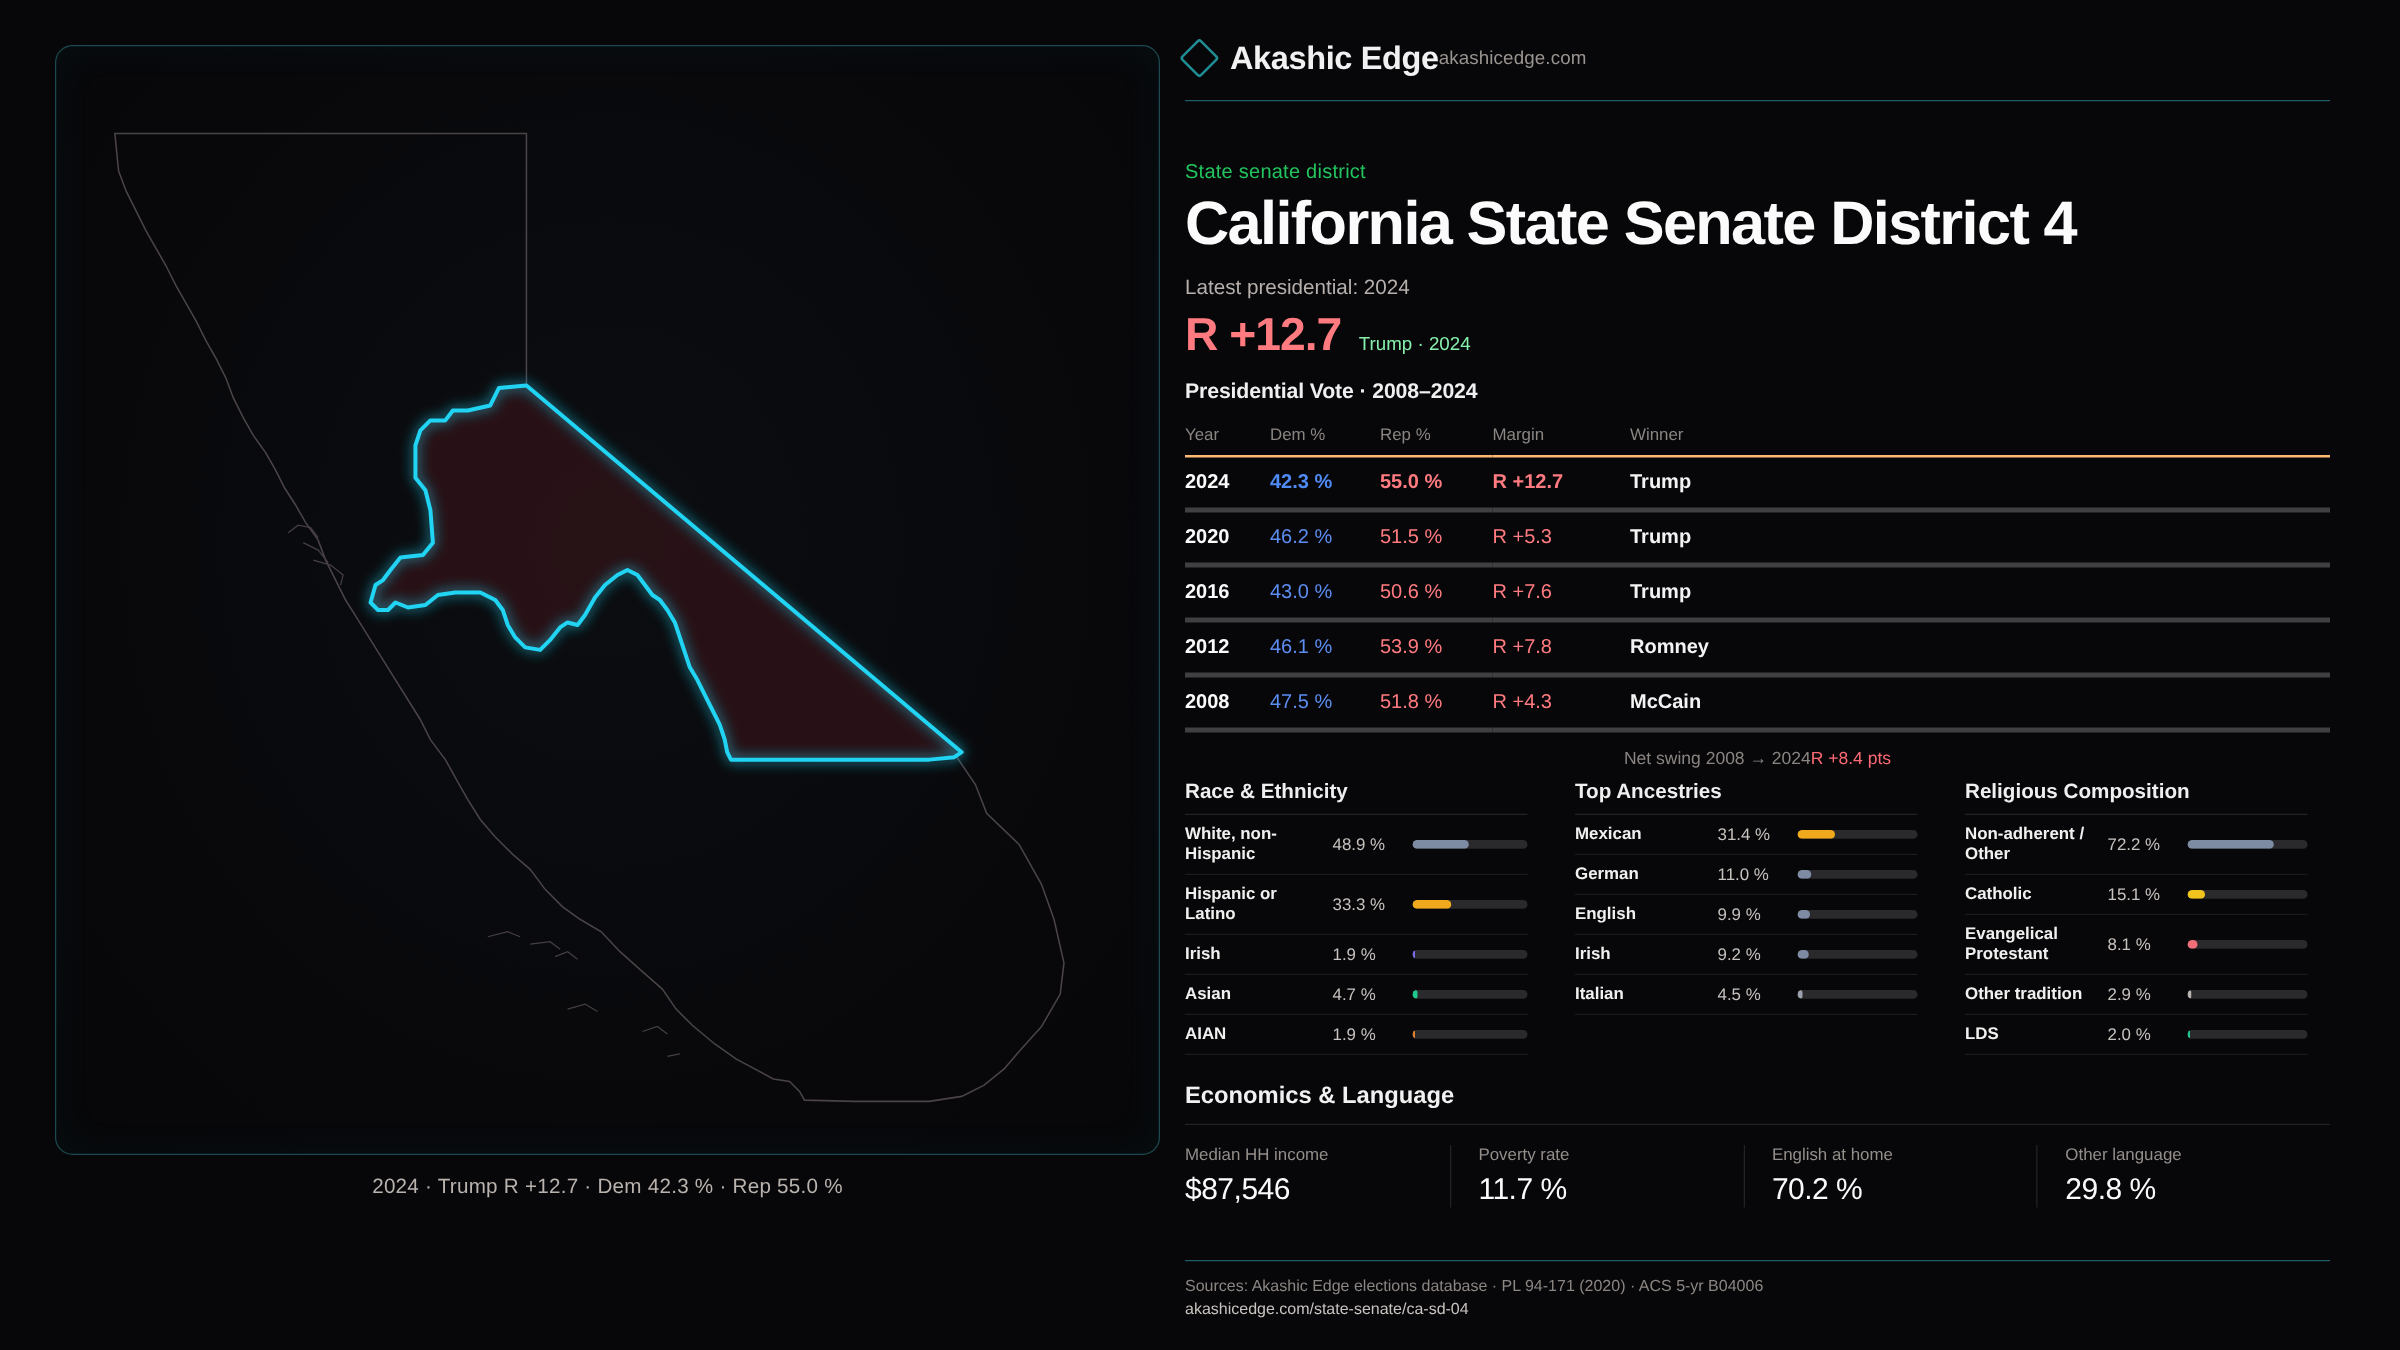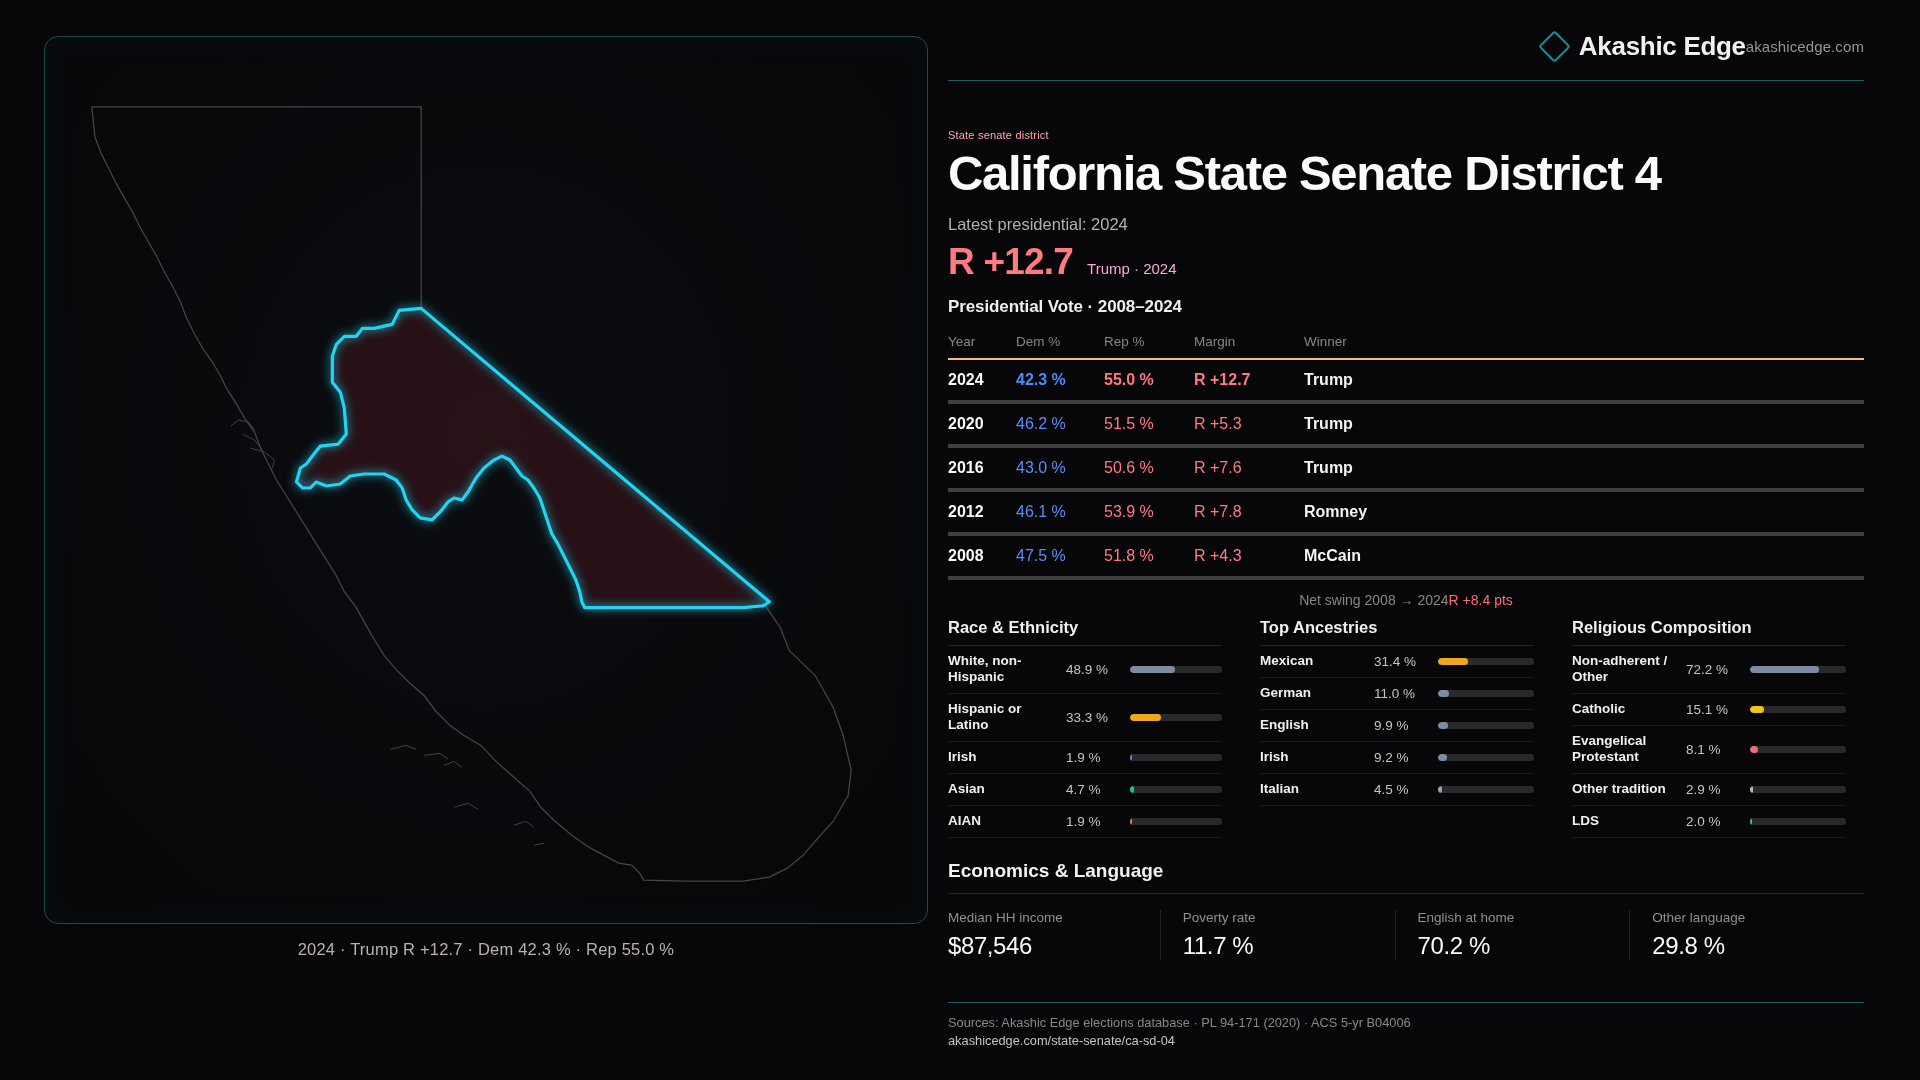--- a/index.html
+++ b/index.html
@@ -28,37 +28,37 @@
     width:884px; text-align:center;
     margin-top:16px;
     font-size:16.5px; letter-spacing:.2px;
     color:#b9b2ad;
   }
 
   
   .info-col{ width:972px; height:1080px; padding:26px 56px 0 0; position:relative; }
   .inner{ width:916px; }
 
-  .brandbar{ display:flex; align-items:center; justify-content:flex-end; height:40px; }
+  .brandbar{ display:flex; align-items:center; justify-content:flex-start; height:40px; }
   .brand-left{ display:flex; align-items:center; gap:13px; }
   .diamond{ width:23px; height:23px; border:2px solid #1f8d93; transform:rotate(45deg); border-radius:3px; }
   .brand-name{ font-size:26px; font-weight:700; letter-spacing:-.3px; color:#f2f1f1; }
   .brand-url{ font-size:15px; color:#9a9490; letter-spacing:.1px; }
   .rule-teal{ height:1px; background:#1d5d63; margin:14px 0 14px 0; }
 
-  .eyebrow{ font-size:11px; color:#fca5a5; letter-spacing:.2px;margin-top:48px; }
+  .eyebrow{ font-size:16px; color:#22c55e; letter-spacing:.2px;margin-top:48px; }
   .page-title{
     font-size:49px; font-weight:700; letter-spacing:-1.3px;
     color:#fbfbfb; margin:7px 0 15px 0; line-height:1.06;
   }
   .latest{ font-size:16.5px; color:#b6afab; margin-bottom:7px; }
 
   .hero-row{ display:flex; align-items:baseline; gap:14px; margin-bottom:14px; }
   .hero-margin{ font-size:37px; font-weight:700; color:#ff7b80; letter-spacing:-.8px; }
-  .hero-sub{ font-size:15px; color:#f9a8d4; }
+  .hero-sub{ font-size:15px; color:#86efac; }
 
   .sec-title{ font-size:17px; font-weight:700; color:#f0efef; letter-spacing:-.1px; }
 
   
   table.vote{ width:100%; border-collapse:collapse; margin-top:11px; table-layout:fixed; }
   table.vote th{
     text-align:left; font-weight:400; font-size:13.5px; color:#8b8581;
     padding:6px 0 9px 0; border-bottom:2px solid #fdba74;
   }
   table.vote td{ padding:11px 0; border-bottom:4px solid #404040; font-size:16px; }

